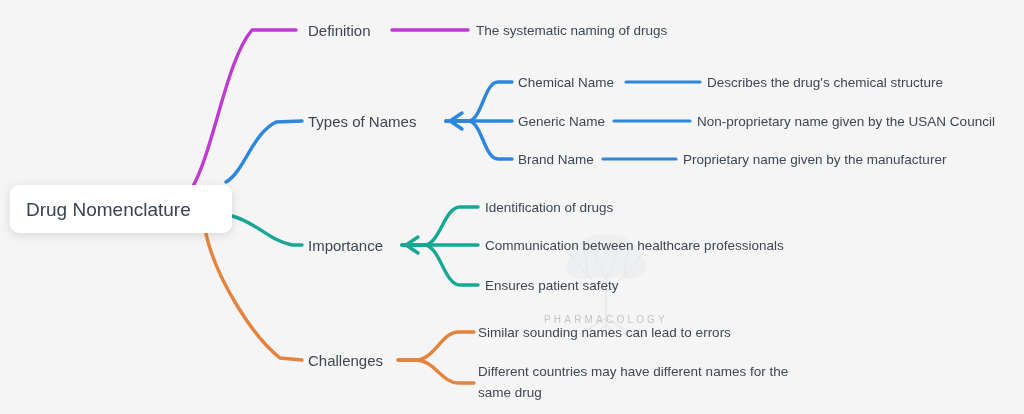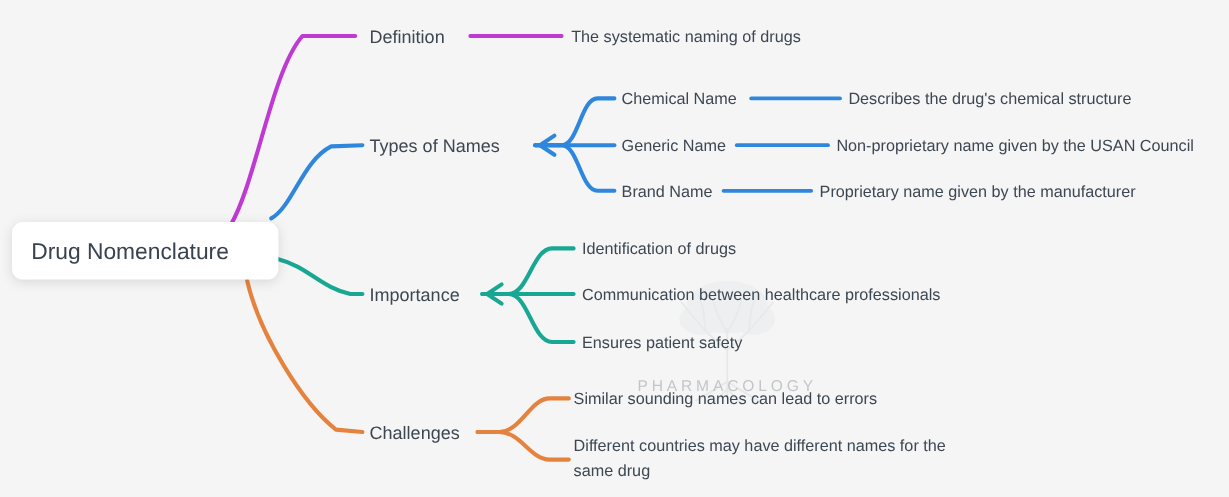--- a/index.html
+++ b/index.html
@@ -28,21 +28,21 @@
     height: 120px;
     opacity: 0.13;
     pointer-events: none;
   }
   .wm-label {
     position: absolute;
     left: 500px;
     top: 314px;
     width: 212px;
     text-align: center;
-    font-size: 13px;
+    font-size: 10px;
     letter-spacing: 3.2px;
     color: #b9bdc2;
     opacity: 0.85;
     font-family: "Liberation Sans", sans-serif;
     pointer-events: none;
   }
   .node-text {
     font-family: "Liberation Sans", sans-serif;
     fill: #3d4752;
   }

